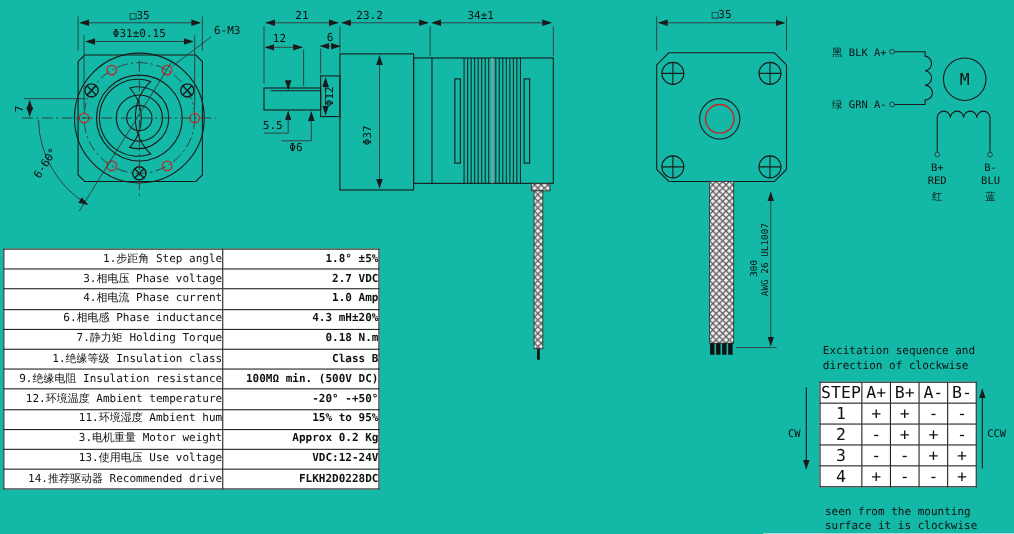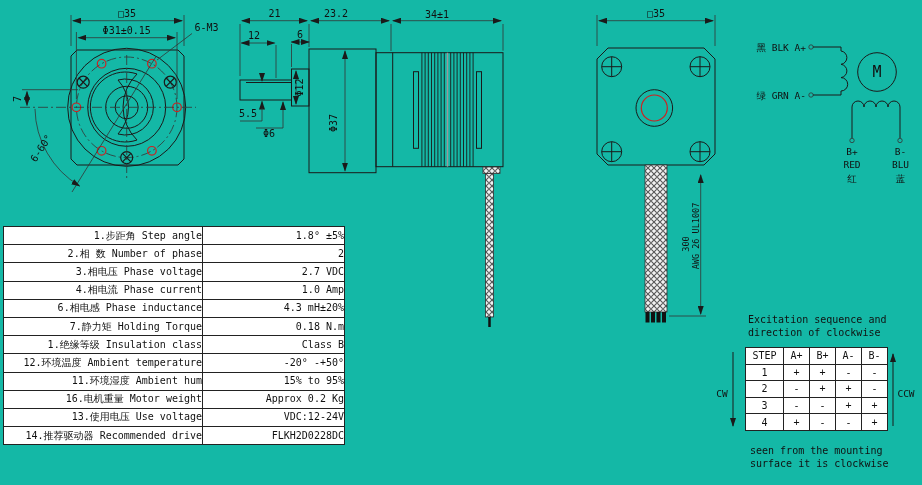--- a/index.html
+++ b/index.html
@@ -12,23 +12,23 @@
   svg .redln{stroke:#cc2222;stroke-width:1.2;fill:none;}
   svg text{font-family:"DejaVu Sans Mono",monospace;font-size:10px;fill:#111;}
   svg text.sm{font-size:8.5px;}
   svg text.wl{font-size:9.5px;}
   svg .arrfill{fill:#1a1a1a;stroke:none;}
 
   table{border-collapse:collapse;position:absolute;background:#fff;}
   #specTable{left:3px;top:226px;width:342px;table-layout:fixed;text-align:right;}
   #specTable td{border:1px solid #222;height:17.2px;font-size:10px;line-height:10px;
                 padding:0 0 0 4px;white-space:nowrap;overflow:hidden;color:#111;}
-  #specTable td.val{padding-left:6px;}
+  #specTable td.val{padding-left:6px;font-weight:bold;}
   #excTable{left:745px;top:347px;}
-  #excTable th,#excTable td{border:1px solid #222;font-size:10px;font-weight:normal;
+  #excTable th,#excTable td{border:1px solid #222;font-size:15px;font-weight:normal;
                 text-align:center;color:#111;height:15.6px;padding:0;}
   #excTable .c0{width:37px;} #excTable .cc{width:25px;}
   .txtblock{position:absolute;font-size:10px;line-height:13px;color:#111;white-space:nowrap;}
 </style>
 </head>
 <body>
 
 <div id="stage">
 
 <svg width="922" height="485" viewBox="0 0 922 485">
@@ -215,53 +215,53 @@
   </g>
 </svg>
 
 <table id="specTable">
   <tbody>
     <tr>
           <td style="width:194px">1.步距角 Step angle</td>
           <td class="val">1.8° ±5%</td>
         </tr>
     <tr>
-          <td>2.相  数 Number of phase</td>
-          <td class="val">2</td>
-        </tr>
-    <tr>
           <td>3.相电压 Phase voltage</td>
           <td class="val">2.7 VDC</td>
         </tr>
     <tr>
           <td>4.相电流 Phase current</td>
           <td class="val">1.0 Amp</td>
         </tr>
     <tr>
           <td>6.相电感 Phase inductance</td>
           <td class="val">4.3 mH±20%</td>
         </tr>
     <tr>
           <td>7.静力矩 Holding Torque</td>
           <td class="val">0.18 N.m</td>
         </tr>
     <tr>
           <td>1.绝缘等级 Insulation class</td>
           <td class="val">Class B</td>
         </tr>
     <tr>
+          <td>9.绝缘电阻 Insulation resistance</td>
+          <td class="val">100MΩ min. (500V DC)</td>
+        </tr>
+    <tr>
           <td>12.环境温度 Ambient temperature</td>
           <td class="val">-20° -+50°</td>
         </tr>
     <tr>
           <td>11.环境湿度 Ambient hum</td>
           <td class="val">15% to 95%</td>
         </tr>
     <tr>
-          <td>16.电机重量 Motor weight</td>
+          <td>3.电机重量 Motor weight</td>
           <td class="val">Approx 0.2 Kg</td>
         </tr>
     <tr>
           <td>13.使用电压 Use voltage</td>
           <td class="val">VDC:12-24V</td>
         </tr>
     <tr>
           <td>14.推荐驱动器 Recommended drive</td>
           <td class="val">FLKH2D0228DC</td>
         </tr>
@@ -306,18 +306,18 @@
     <tr>
       <td>4</td>
       <td>+</td>
       <td>-</td>
       <td>-</td>
       <td>+</td>
     </tr>
   </tbody>
 </table>
 
-<div class="txtblock" style="left:750px;top:444px;">
+<div class="txtblock" style="left:750px;top:459px;">
   <div>seen from the mounting</div>
   <div>surface it is clockwise</div>
 </div>
 
 </div>
 
 </body></html>

